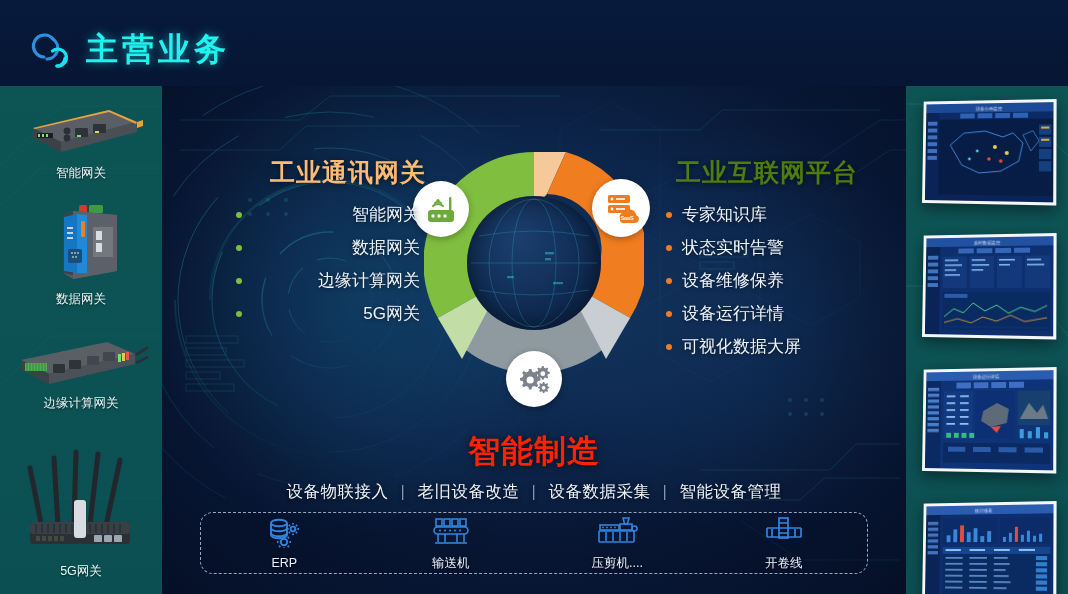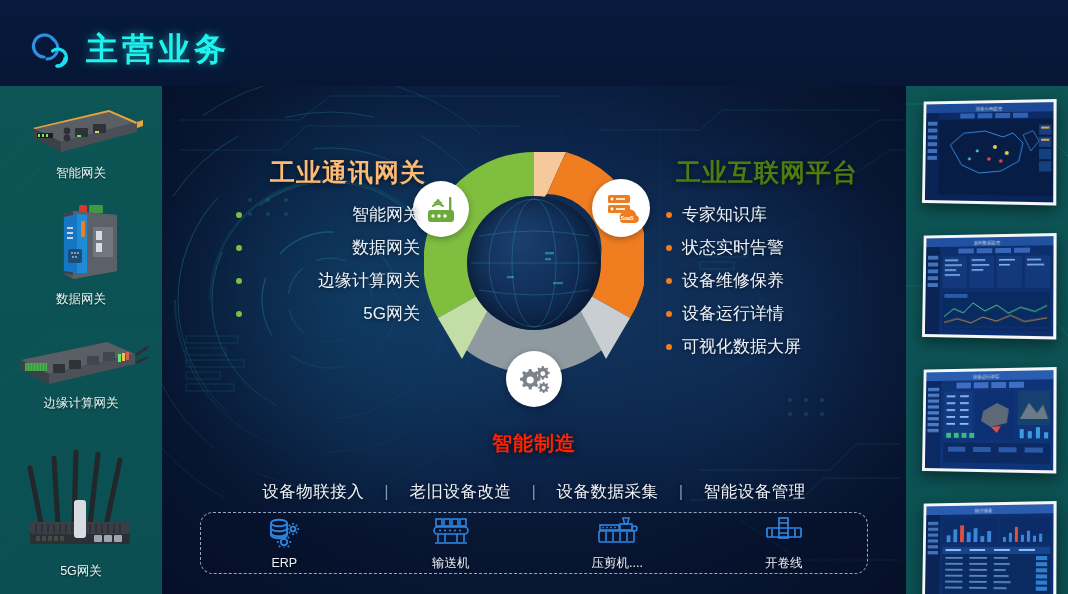--- a/index.html
+++ b/index.html
@@ -130,28 +130,27 @@
     box-shadow:0 2px 7px rgba(0,0,0,.30);
     display:flex;align-items:center;justify-content:center;
   }
   .ico-gw{left:-11px;top:29px;width:56px;height:56px;}
   .ico-saas{left:168px;top:27px;width:58px;height:58px;}
   .ico-gear{left:82px;top:199px;width:56px;height:56px;}
 
   
   .sm-title{
     position:absolute;left:0;right:0;top:430px;text-align:center;z-index:12;
-    font-size:20px;font-weight:bold;color:#ff2200;
+    font-size:32px;font-weight:bold;color:#ff2200;
     text-shadow:0 1px 7px rgba(0,0,0,.7);letter-spacing:1px;
   }
   .sm-sub{
     position:absolute;left:0;right:0;top:481px;text-align:center;z-index:12;
     font-size:16.5px;color:#eef4fb;letter-spacing:.5px;
     text-shadow:0 1px 4px rgba(0,0,0,.7);
-    font-family:Liberation Mono, monospace;
   }
   .sm-sub .sep{color:#7e97b6;padding:0 7px;}
 
   
   .strip{
     position:absolute;left:200px;top:512px;width:668px;height:62px;z-index:12;
     border:1.4px dashed #94a7c4;border-radius:13px;
     box-sizing:border-box;
     background:rgba(5,14,35,.30);
   }

